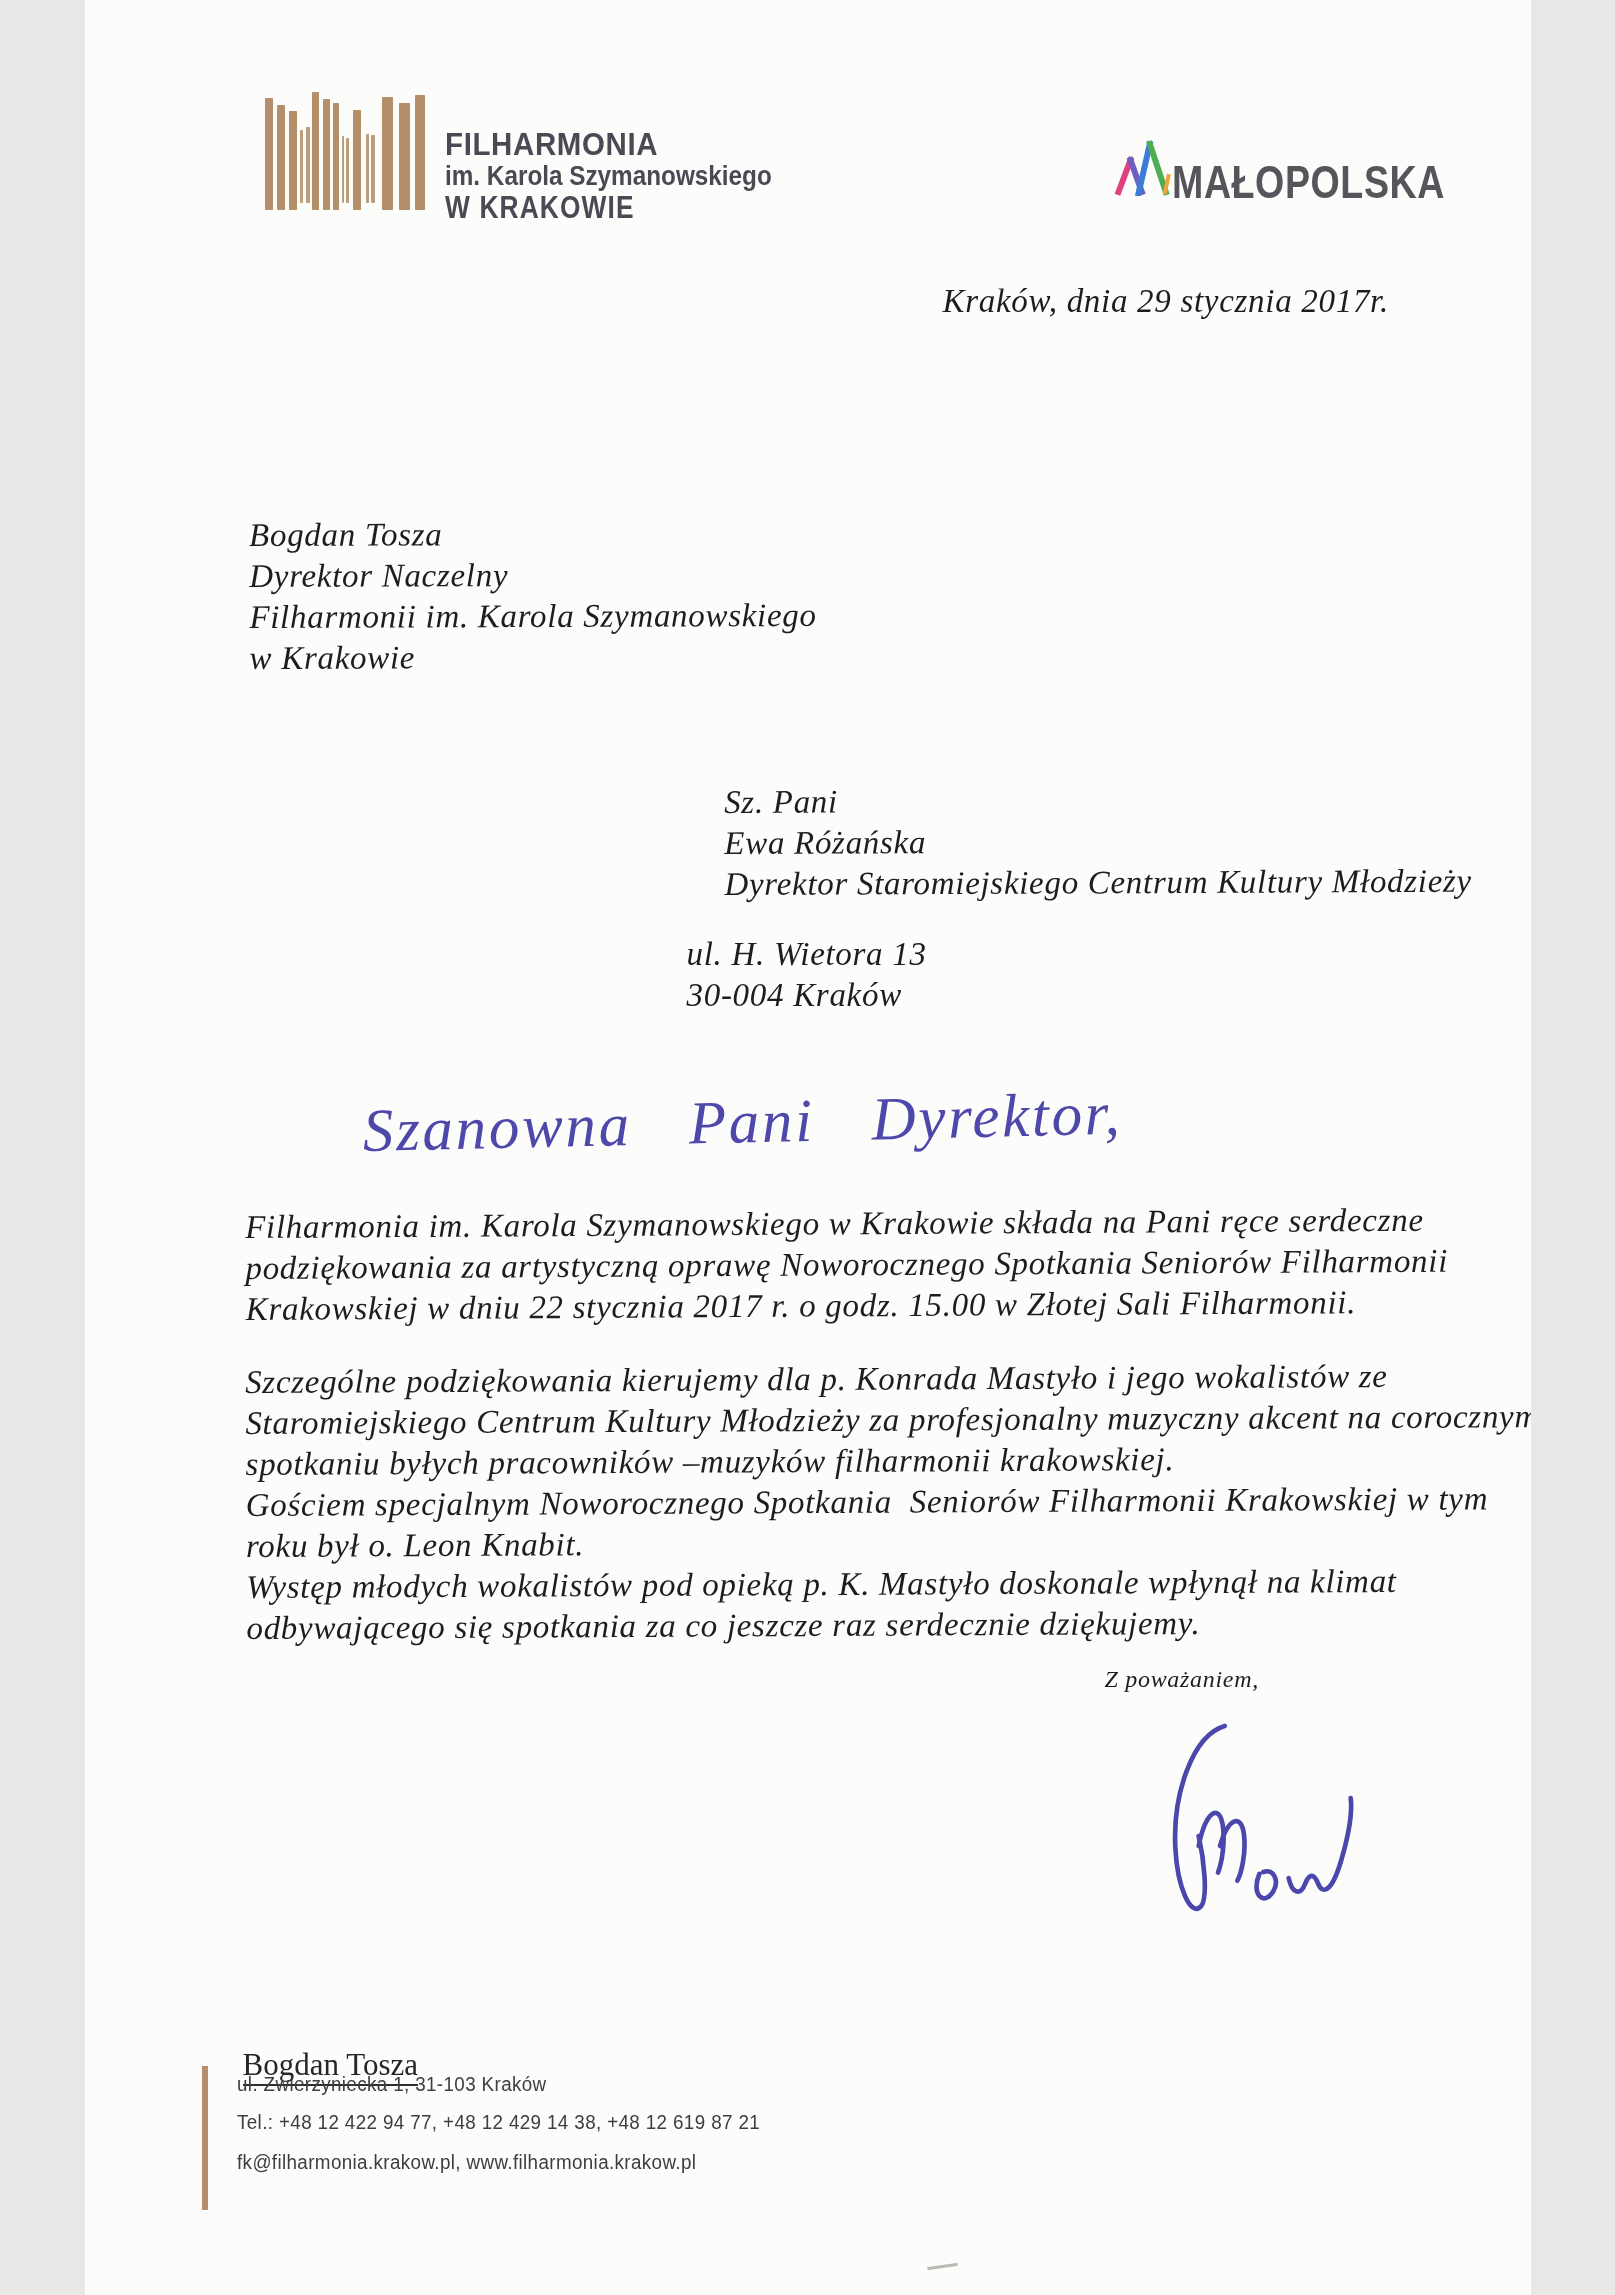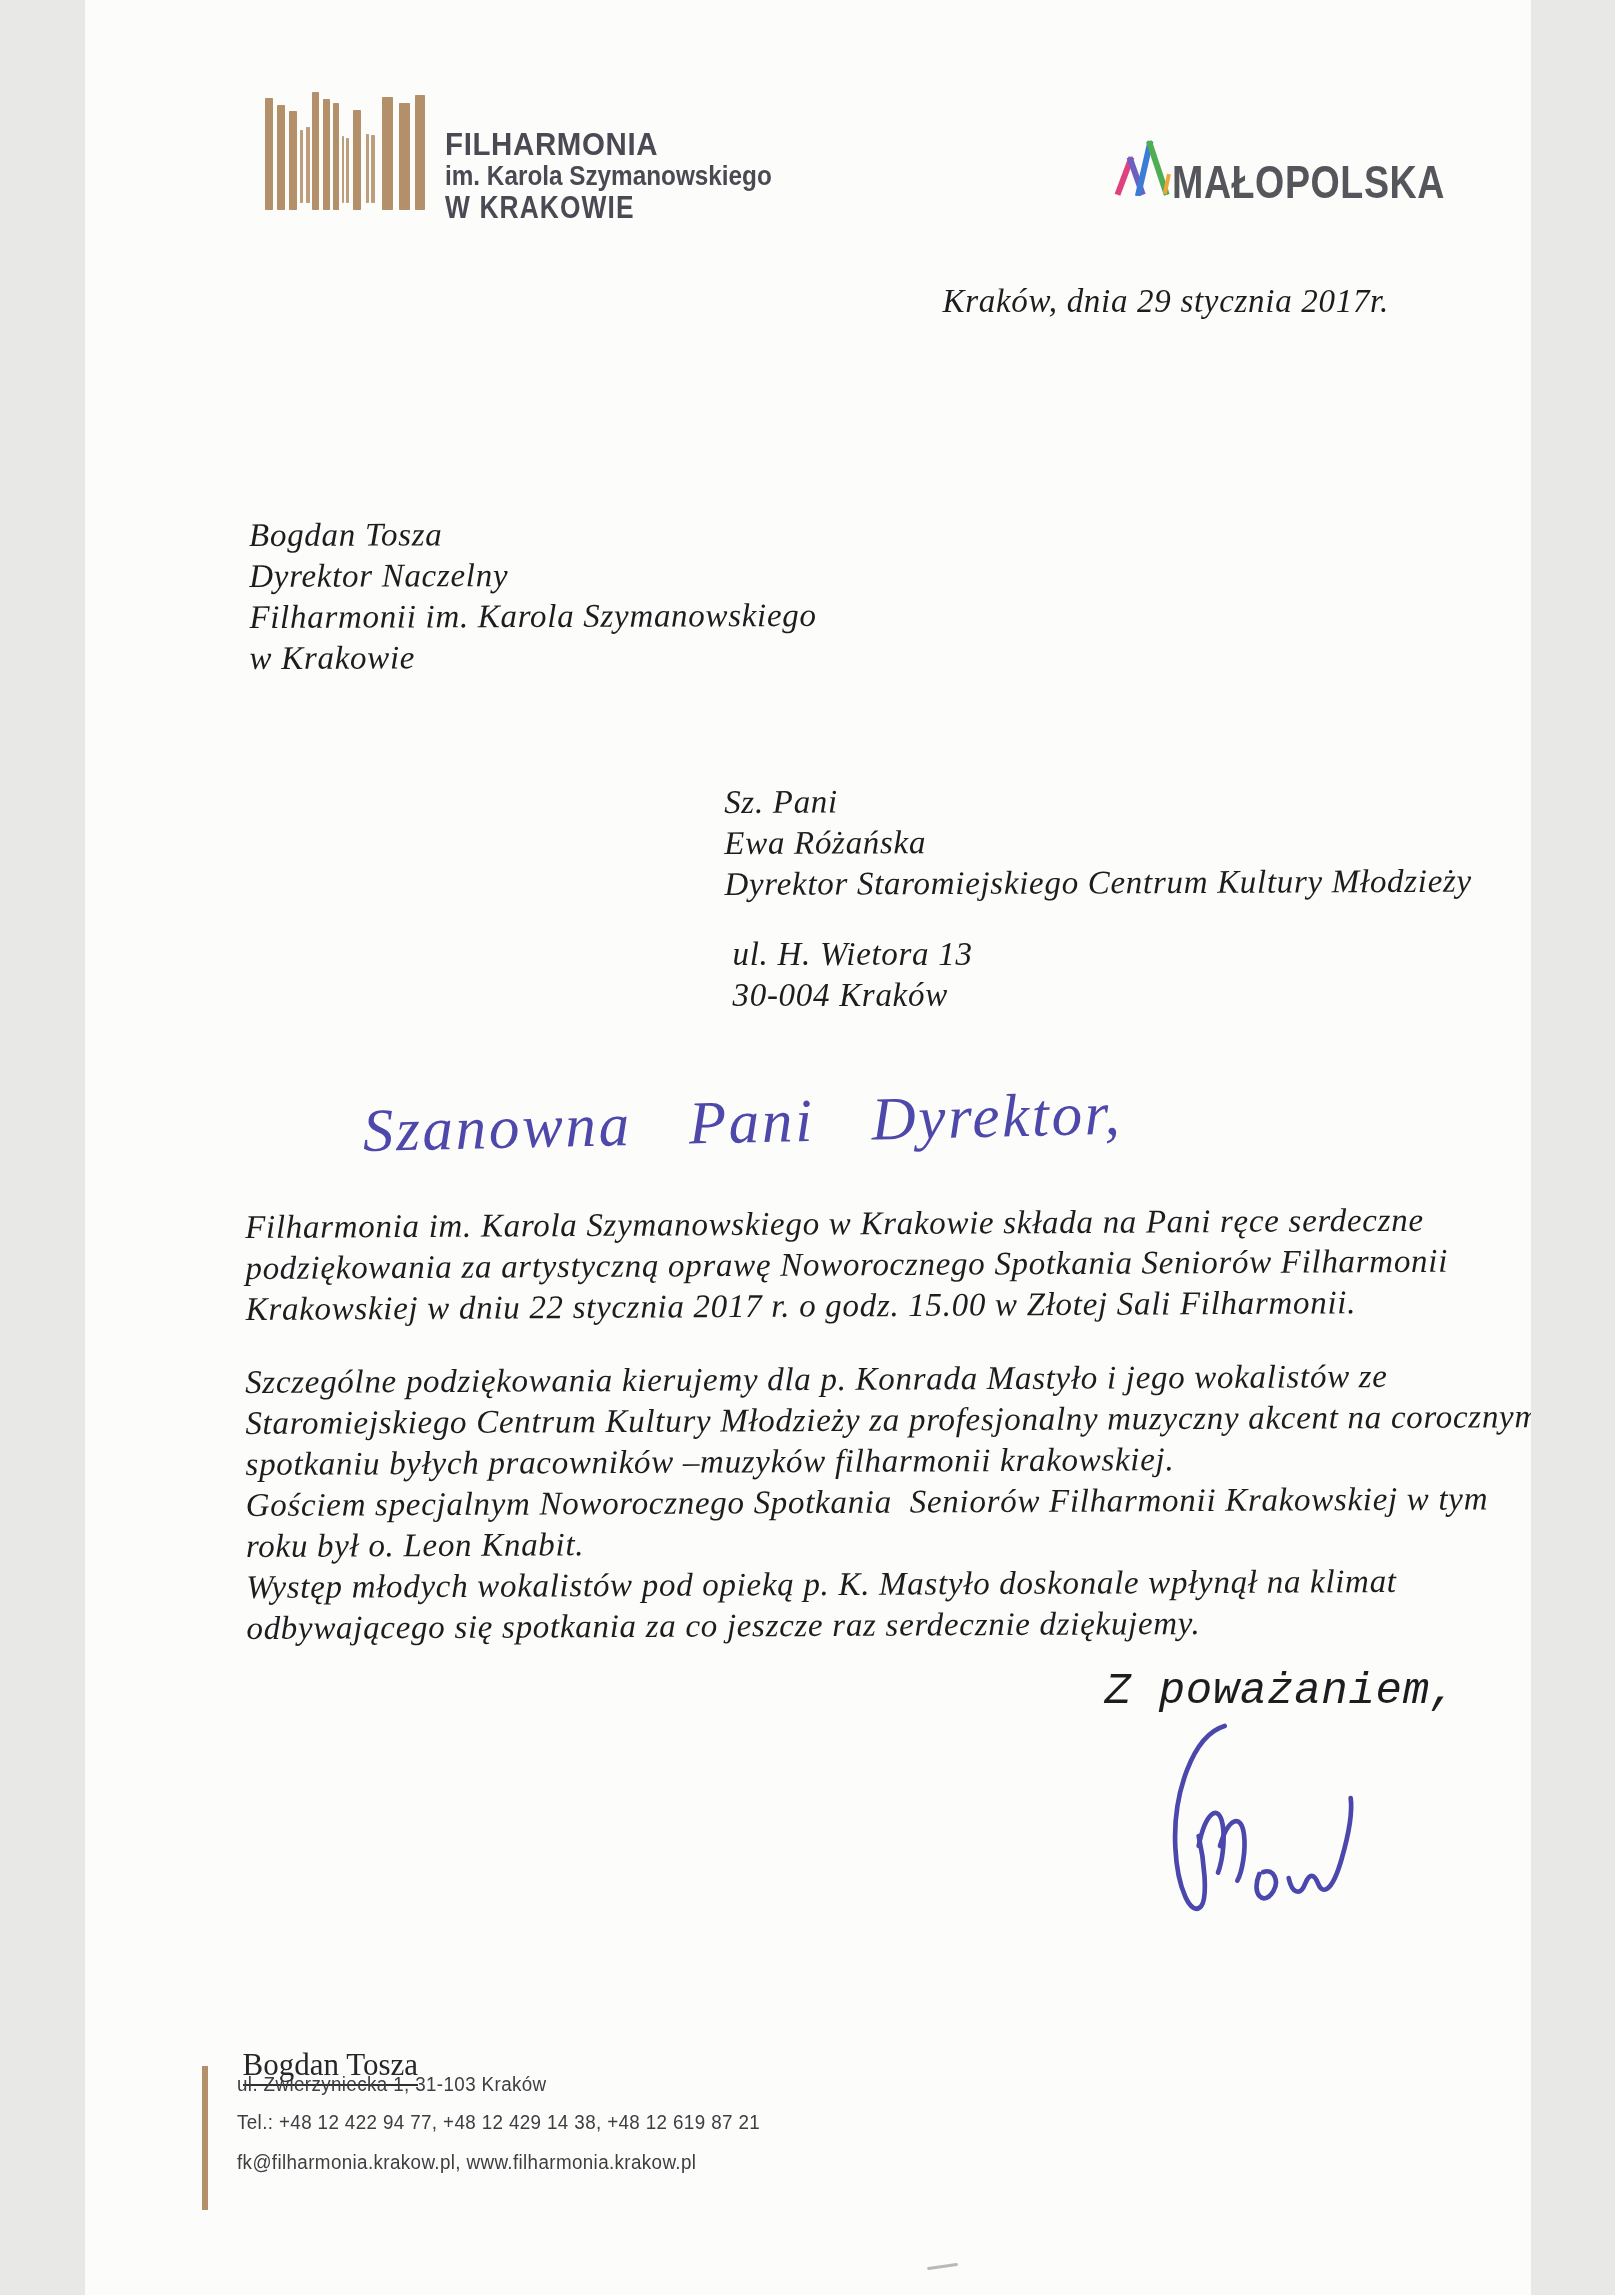--- a/index.html
+++ b/index.html
@@ -30,31 +30,31 @@
   .mp-label { position:absolute; left:1087px; top:154px; color:#55565b;
               font-family:"Liberation Sans", sans-serif; font-weight:bold;
               font-size:47px; letter-spacing:0.7px; white-space:nowrap;
               transform:scaleX(.80); transform-origin:left top; }
 
   
   .dateline { left:858px; top:283px; font-size:33px; letter-spacing:0.7px; }
   .block .line { font-size:33px; line-height:41px; letter-spacing:0.7px; }
   .sender    { left:164px;  top:515px;  transform:rotate(-0.2deg); transform-origin:left top; }
   .recipient { left:639px;  top:782px; transform:rotate(-0.25deg); transform-origin:left top; }
-  .rec-addr  { left:648px;  top:934px; }
+  .rec-addr  { left:602px;  top:934px; }
   .salutation{
     left:277px; top:1096px;
     font-size:61px; letter-spacing:2.7px; word-spacing:39px;
     color:#4e48ab; font-style:italic; white-space:nowrap;
     transform:rotate(-1.3deg); transform-origin:left top;
   }
   .para .line { font-size:33px; line-height:41px; letter-spacing:0.7px; }
   .para1 { left:160px; top:1207px; transform:rotate(-0.35deg); transform-origin:left top; }
   .para2 { left:160px; top:1362px; transform:rotate(-0.3deg);  transform-origin:left top; }
-  .closing { left:1020px; top:1666px; font-size:44px; letter-spacing:0.7px;font-family:Liberation Mono, monospace; }
+  .closing { left:1020px; top:1666px; font-size:24px; letter-spacing:0.7px; }
   .signature { left:1061px; top:1714px; }
 
   
   .footer-bar { left:117px; top:2066px; width:6px; height:144px; background:#b3906a; }
   .signer-name { left:158px; top:2047px; font-size:31px; color:#26262a;
                  border-bottom:2px solid #2f2f33; padding-bottom:0.7px; }
   .foot-line { font-family:"Liberation Sans", sans-serif; color:#3d3d42;
                font-size:20px; letter-spacing:0.4px; white-space:pre;
                transform:scaleX(.94); transform-origin:left top; }
   .foot-1 { left:152px; top:2073px; }

